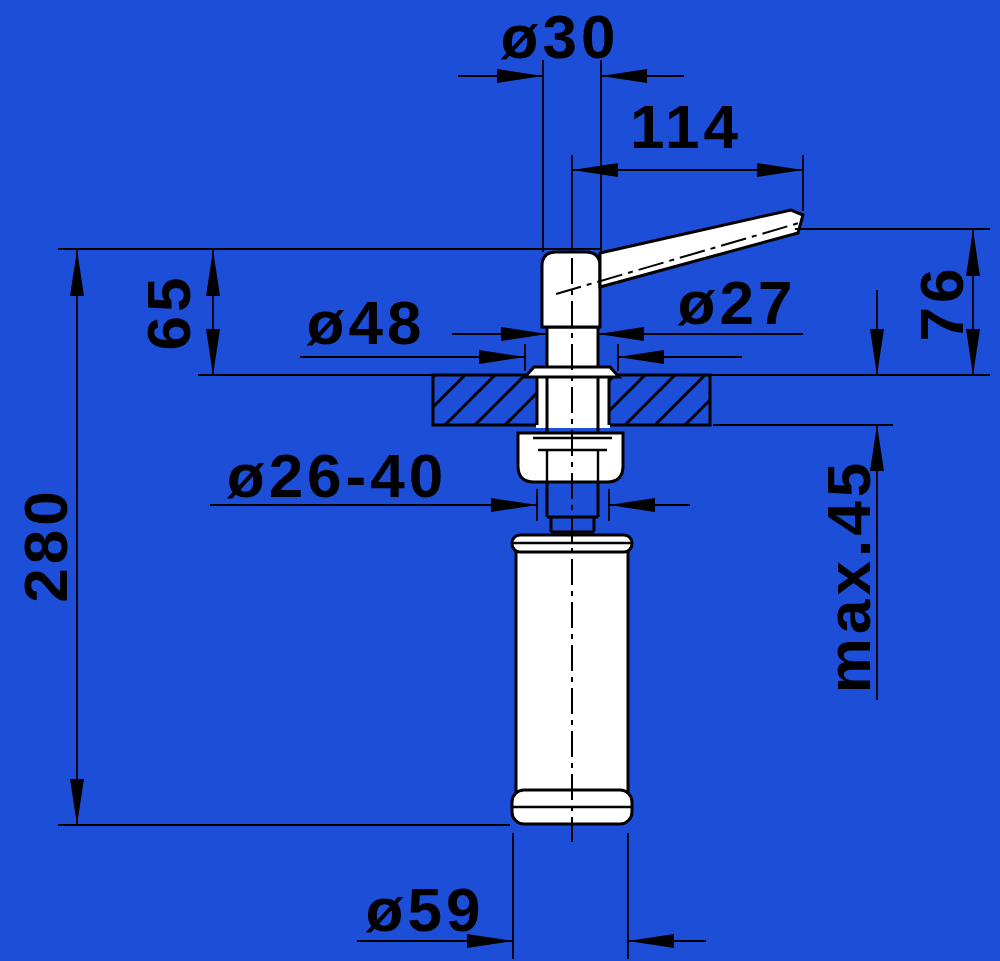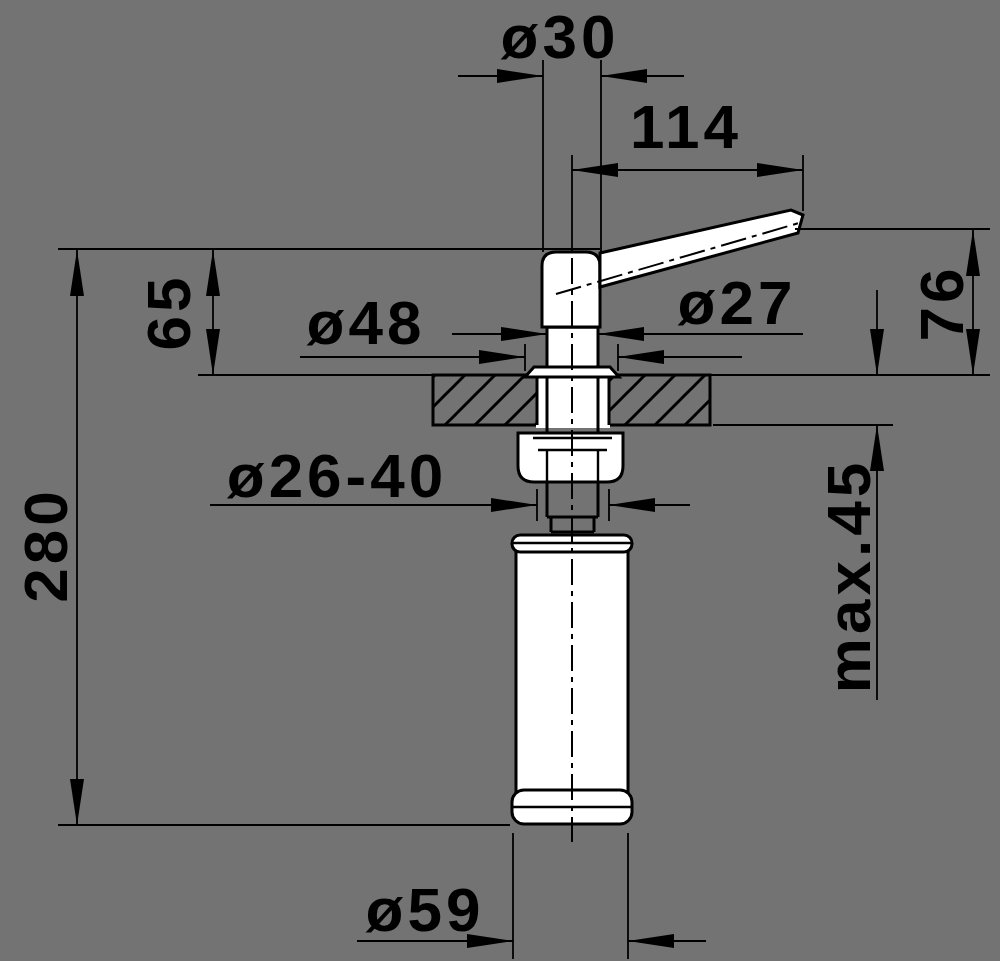--- a/index.html
+++ b/index.html
@@ -1,16 +1,16 @@
 <!DOCTYPE html>
 <html><head>
 <meta charset="utf-8">
 <style>
   html,body{margin:0;padding:0;background:#ffffff;}
-  .stage{position:relative;width:1000px;height:961px;background:#737373;overflow:hidden;}
+  .stage{position:relative;width:1000px;height:961px;background:#1d4ed8;overflow:hidden;}
   svg{display:block;}
   text{font-family:"Liberation Sans",sans-serif;font-weight:bold;fill:#000;}
   .dim-text{font-size:62px;letter-spacing:4px;}
 </style>
 </head>
 <body>
 
 <div class="stage">
 <svg width="1000" height="961" viewBox="0 0 1000 961">
   <defs>

